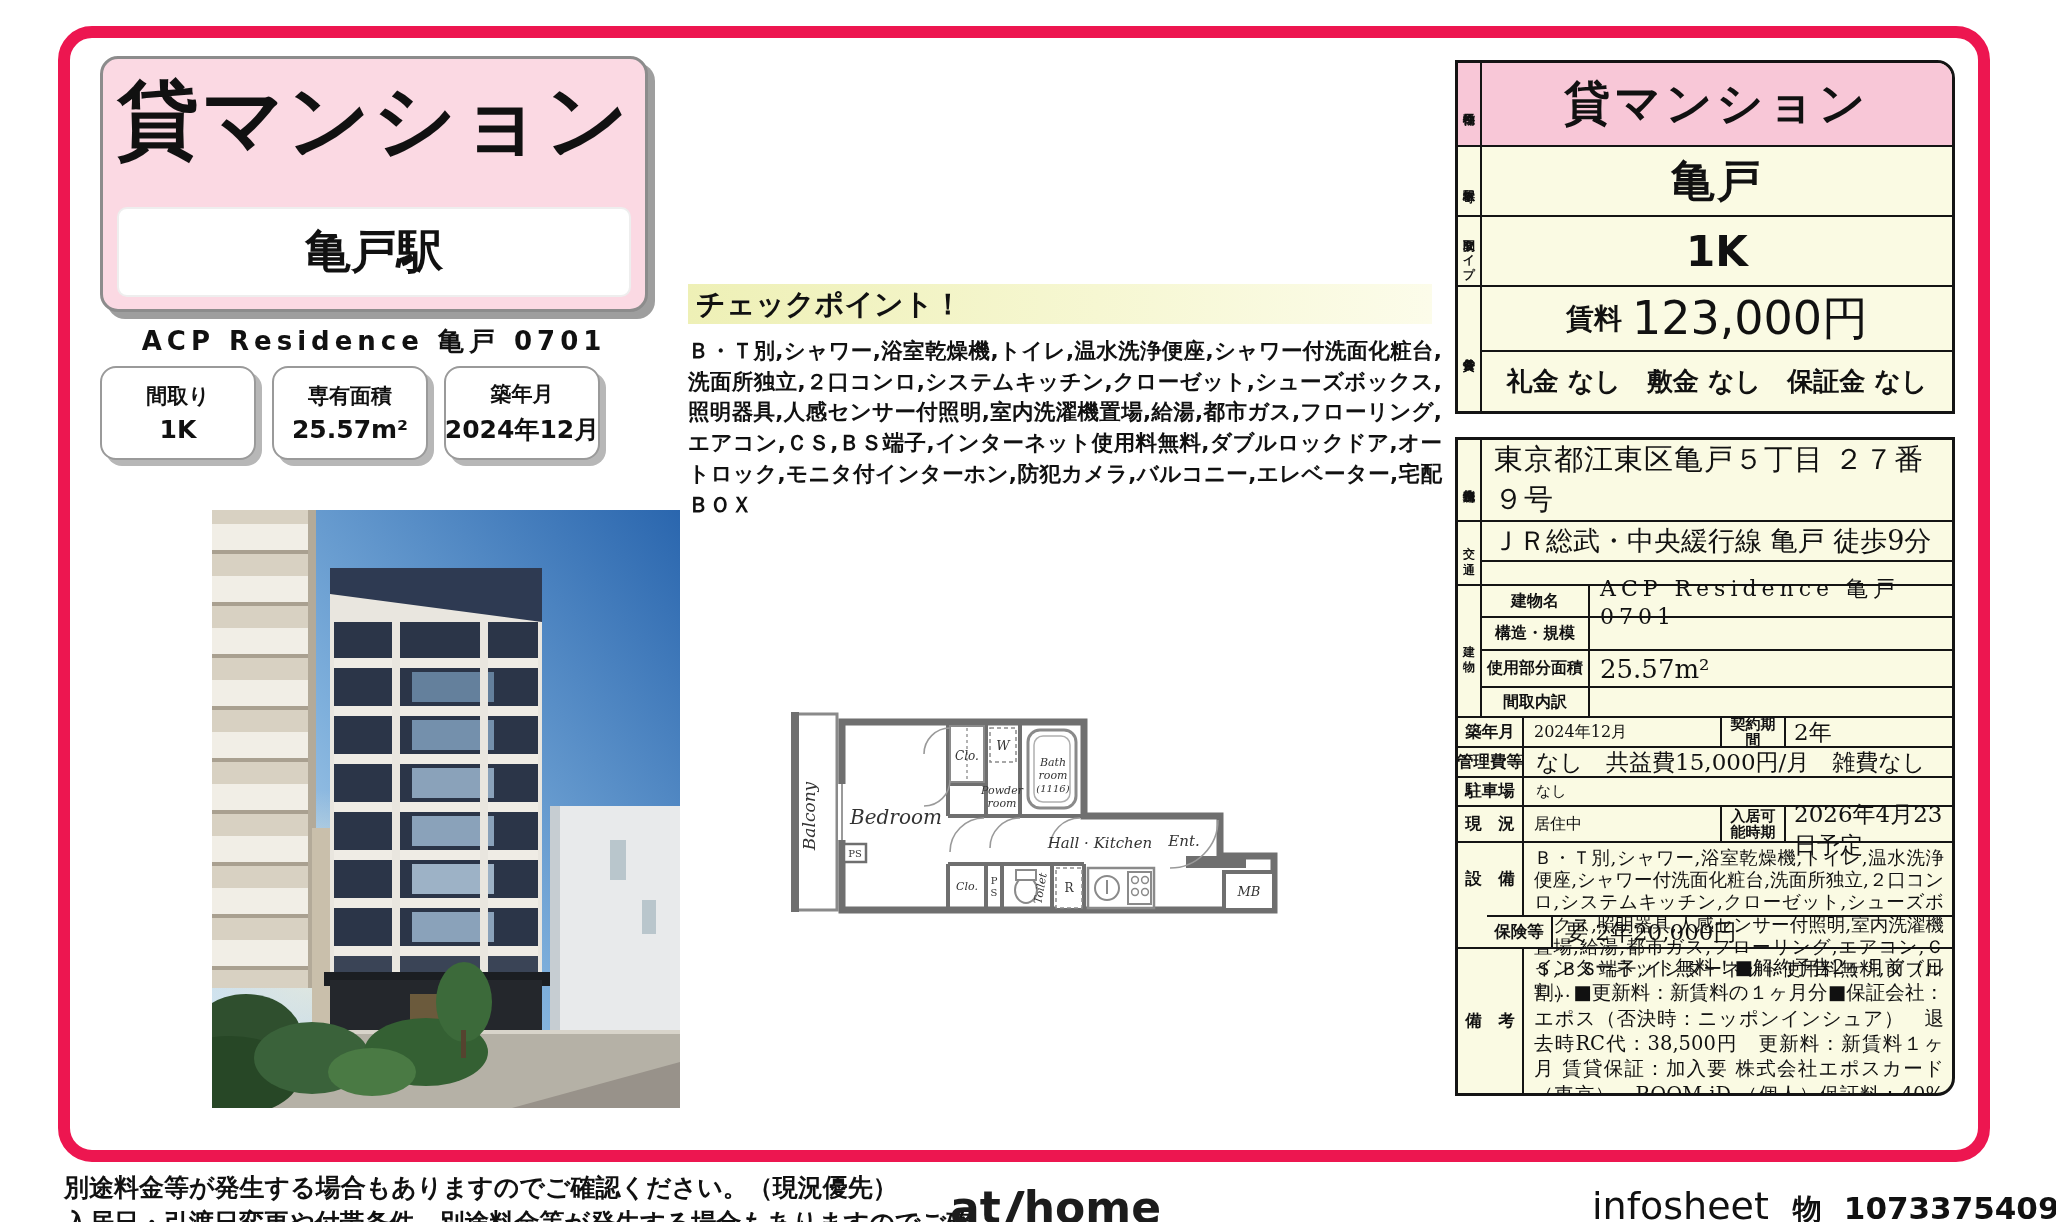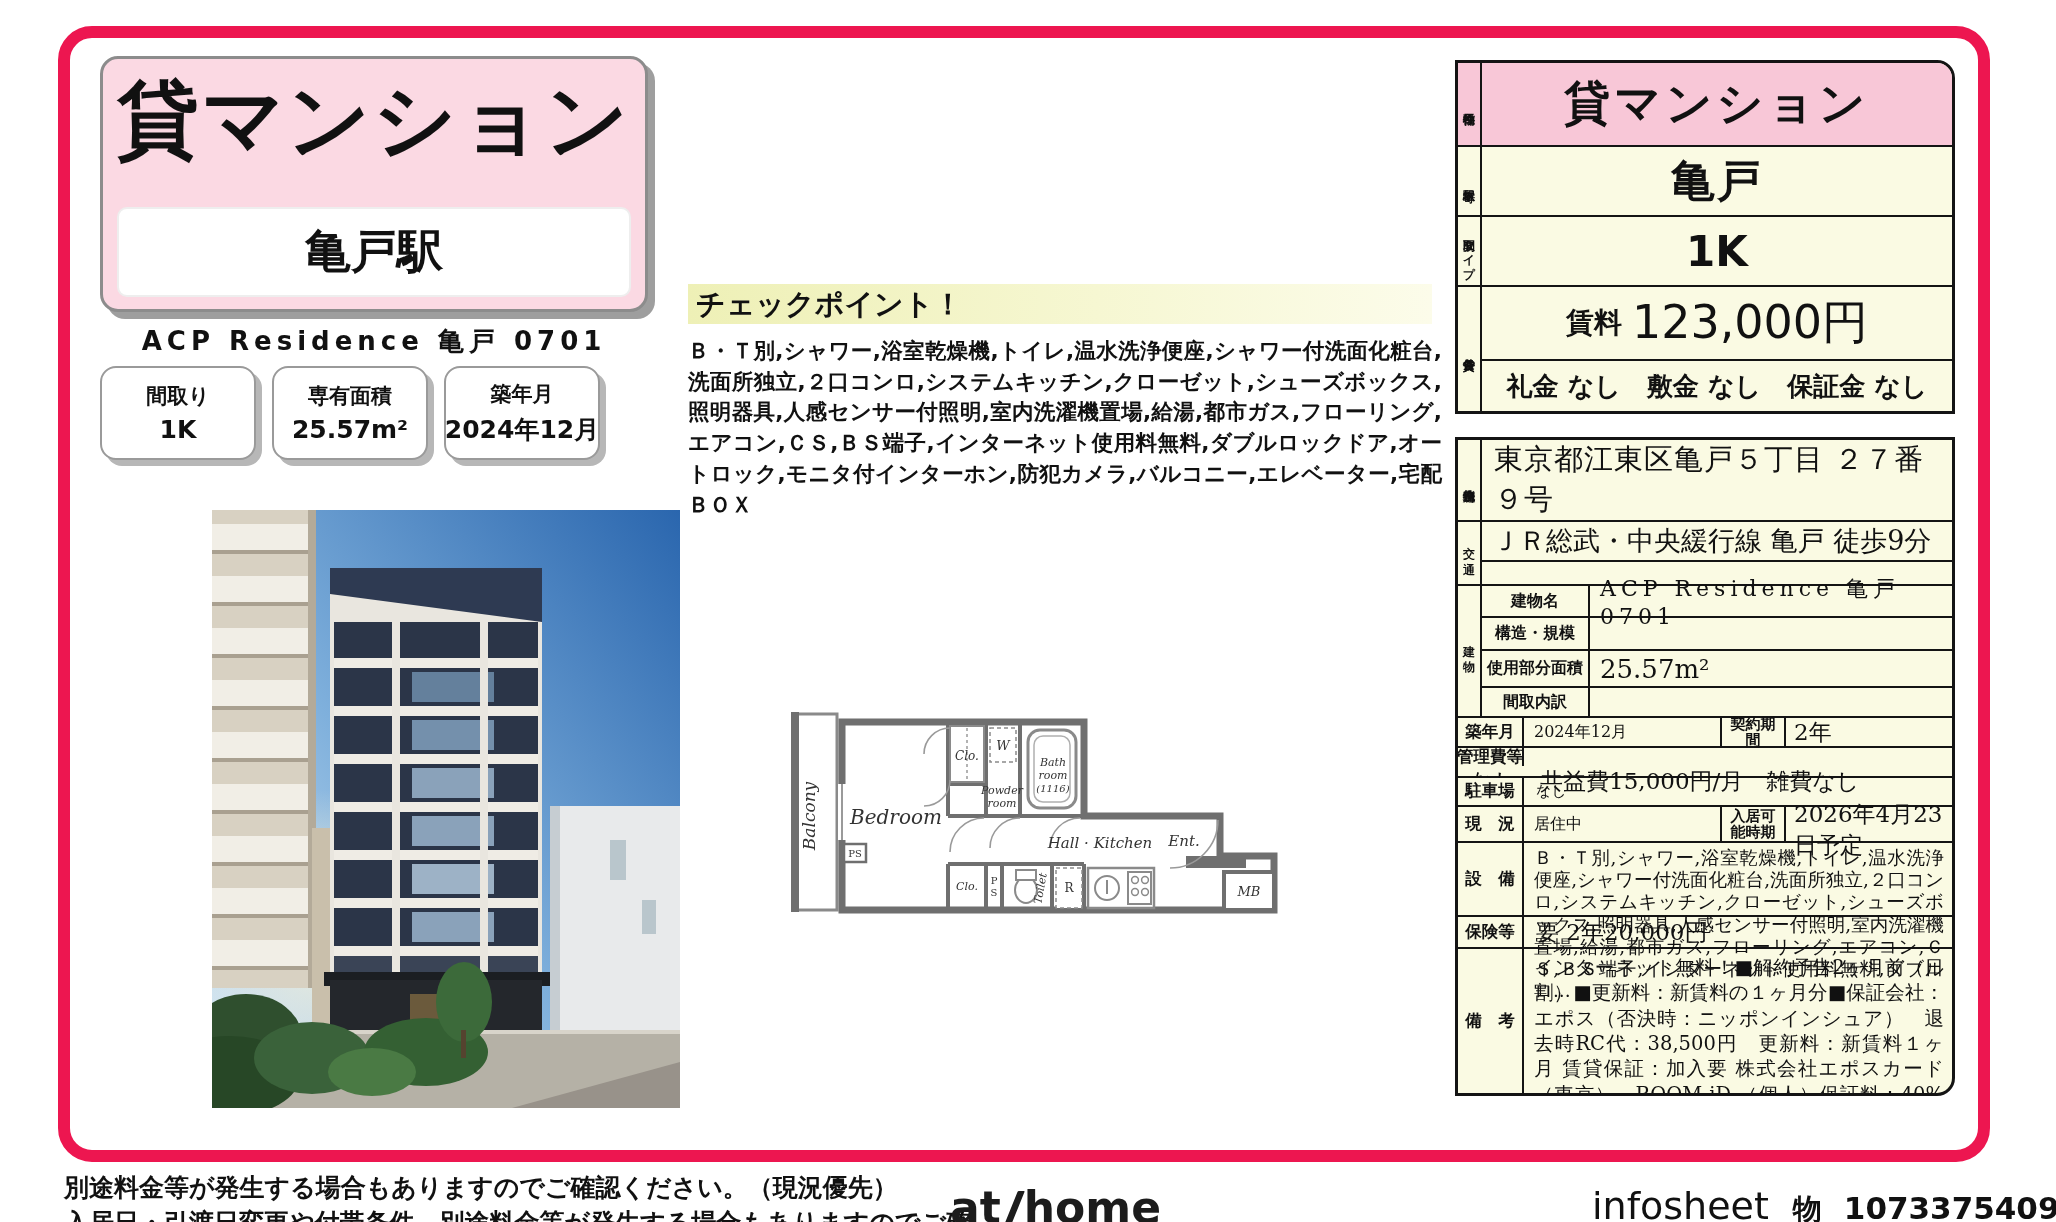--- a/index.html
+++ b/index.html
@@ -79,21 +79,21 @@
   .cval { flex:1; display:flex; align-items:center; justify-content:center; }
   .lval { flex:1; display:flex; align-items:center; justify-content:flex-start; padding-left:12px; }
   .serif { font-family:"DejaVu Serif","Liberation Serif",serif; font-weight:400; }
 
   .block1 { left:1455px; top:60px; border-radius:0 18px 0 0; overflow:hidden; }
   .b1-r1 { height:82px; }  .b1-r1 .cval { font-size:46px; font-weight:700; letter-spacing:4px; }
   .b1-r2 { height:70px; }  .b1-r2 .cval { font-size:44px; font-weight:700; letter-spacing:2px; }
   .b1-r3 { height:70px; }  .b1-r3 .cval { font-size:42px; font-weight:700; }
   .b1-rent { height:126px; }
   .rent-col { flex:1; display:flex; flex-direction:column; }
-  .rent-main { height:74px; border-bottom:2.5px solid #141414; display:flex; align-items:center; justify-content:center; gap:10px; }
+  .rent-main { height:65px; border-bottom:2.5px solid #141414; display:flex; align-items:center; justify-content:center; gap:10px; }
   .rent-word { font-size:28px; font-weight:700; }
   .rent-amount { font-size:46px; font-weight:400; }
   .rent-sub { flex:1; display:flex; align-items:center; justify-content:center; font-size:26px; font-weight:700; white-space:nowrap; }
 
   .block2 { left:1455px; top:437px; border-radius:0 0 18px 0; overflow:hidden; }
   .r-addr { height:80px; } .r-addr .lval { font-size:29px; letter-spacing:1px; }
   .r-access { height:64px; }
   .subcol { flex:1; display:flex; flex-direction:column; }
   .acc1 { height:40px; border-bottom:2px solid #141414; display:flex; align-items:center; padding-left:10px; font-size:27px; }
   .acc2 { flex:1; }
@@ -114,28 +114,28 @@
     width:66px; min-width:66px; border-right:2px solid #141414; background:#fafae3;
     display:flex; align-items:center; justify-content:center; text-align:center;
     font-size:16.5px; font-weight:700; line-height:1.1; white-space:nowrap;
   }
   .hlab2 {
     width:66px; min-width:66px; border-left:2px solid #141414; border-right:2px solid #141414;
     display:flex; align-items:center; justify-content:center; text-align:center;
     font-size:15px; font-weight:700; line-height:1.1; padding:0 2px;
   }
   .r-built { height:30px; } .r-built .lval,.r-built .rv2 { font-size:23px; }
-  .r-kanri { height:30px;flex-direction:column; } .r-kanri .lval { font-size:23px; }
+  .r-kanri { height:30px; } .r-kanri .lval { font-size:23px; }
   .r-park { height:29px; } .r-park .lval { font-size:15px; }
   .r-now  { height:36px; } .r-now .lval,.r-now .rv2 { font-size:23px;margin-top:12px; }
   .rv1 { width:196px; min-width:196px; display:flex; align-items:center; padding-left:10px; }
   .rv2 { flex:1; display:flex; align-items:center; padding-left:8px; }
   .r-equip { height:74px; }
   .r-equip .lval { font-size:18.5px; line-height:1.2; padding:4px 8px 4px 10px; align-items:flex-start; text-align:justify; display:block; }
-  .r-ins { height:32px; } .r-ins .lval { font-size:23px; }
+  .r-ins { height:32px;margin-left:29px; } .r-ins .lval { font-size:23px; }
   .r-note { height:146px; }
   .r-note .lval { font-size:19.5px; line-height:1.3; padding:6px 8px 4px 10px; display:block; text-align:justify; }
   .lab-sp { letter-spacing:0; }
 
   
   .foot-notes { left:64px; top:1170px; width:920px; font-size:25px; font-weight:600; line-height:1.4; }
   .logo { left:950px; top:1182px; display:flex; align-items:center; font-size:44px; font-weight:700; color:#1c1c1c; letter-spacing:0px; }
   .logo-slash { display:inline-block; width:7px; height:34px; background:#1c1c1c; transform:skewX(-22deg); margin:0 6px 0 10px; border-radius:1px; }
   .foot-right { left:1592px; top:1184px; display:flex; align-items:baseline; gap:24px; }
   .infosheet { font-size:38px; font-weight:500; }

